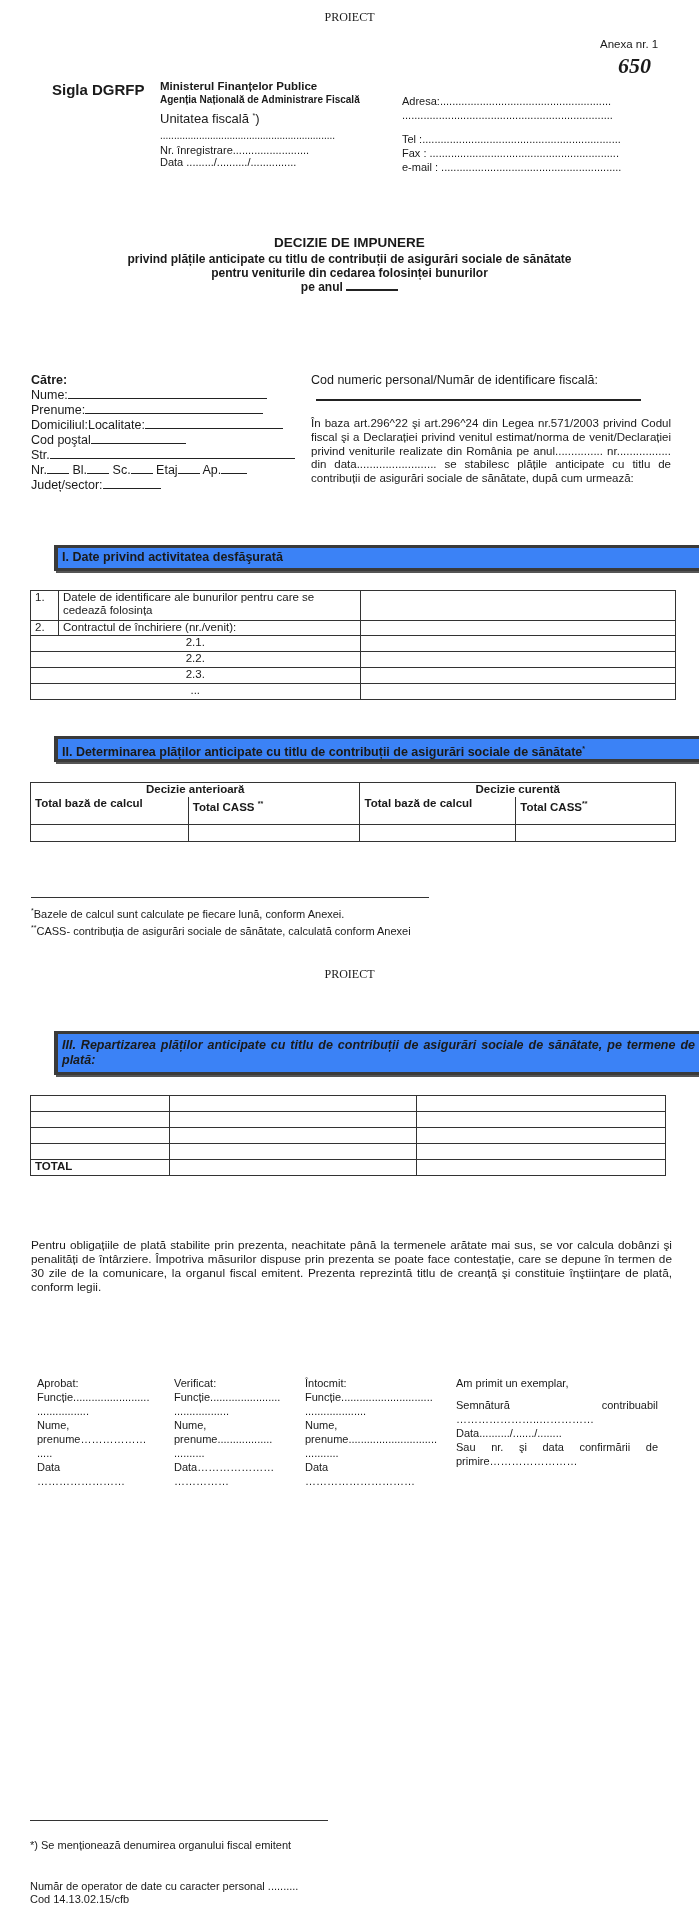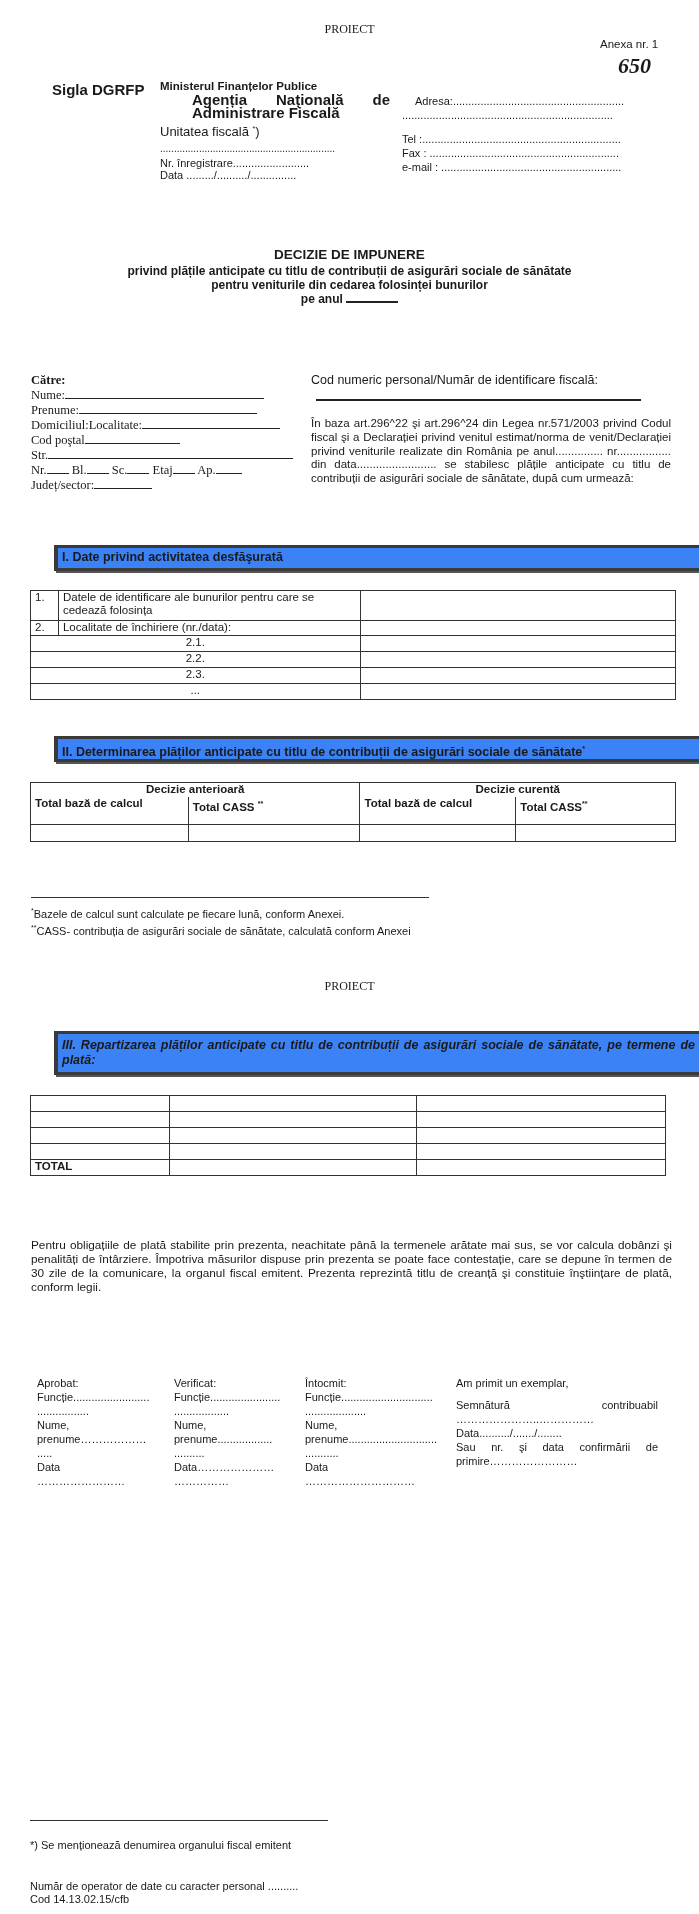--- a/index.html
+++ b/index.html
@@ -1,21 +1,21 @@
 <!DOCTYPE html>
 <html><head>
 <meta charset="utf-8">
 <style>
   * { box-sizing: border-box; margin: 0; padding: 0; }
   html, body { width: 699px; height: 1914px; background: #fff; }
   body { position: relative; font-family: "Liberation Sans", sans-serif; color: #1a1a1a; font-size: 11.5px; overflow: hidden; }
   .abs { position: absolute; }
   .serif { font-family: "Liberation Serif", serif; }
   .b { font-weight: bold; }
-  .center { text-align: center; margin-top: 12px; }
+  .center { text-align: center; }
   .justify { text-align: justify; text-align-last: left; }
   .uline { display: inline-block; border-bottom: 1px solid #222; height: 11px; vertical-align: baseline; }
   .sec-header {
     position: absolute; left: 28px; width: 650px;
     background: #3b82f6; border: 3px solid #3a3a3a;
     box-shadow: 2px 2px 0 #555; border-left-width: 4px;
     font-weight: bold; font-size: 12.5px; padding: 2px 4px; line-height: 15px; margin-left: 26px;
   }
   table.grid { position: absolute; border-collapse: collapse; }
   table.grid td { border: 1.3px solid #333; font-size: 11.5px; vertical-align: top; padding: 0 4px; line-height: 13px; }
@@ -27,46 +27,46 @@
 <body>
 
 <div class="abs serif center" style="left:0;top:10px;width:699px;font-size:12px;">PROIECT</div>
 <div class="abs" style="left:600px;top:38px;font-size:11.5px;">Anexa nr. 1</div>
 <div class="abs serif b" style="left:618px;top:53px;font-size:22px;font-style:italic;">650</div>
 
 <div class="abs b" style="left:52px;top:81px;font-size:15px;">Sigla DGRFP</div>
 
 <div class="abs" style="left:160px;top:80px;width:230px;">
   <div class="b" style="font-size:11.5px;line-height:13px;">Ministerul Finanțelor Publice</div>
-  <div class="b justify" style="font-size:15px;line-height:13px;text-align-last:left;margin-left:32px;">Agenția Națională de Administrare Fiscală</div>
+  <div class="b justify" style="font-size:10px;line-height:13px;text-align-last:left;">Agenția Națională de Administrare Fiscală</div>
   <div style="font-size:13px;line-height:16px;margin-top:2px;">
     <span>Unitatea fiscală</span>
     <sup>*</sup><span>)</span>
   </div>
   <div style="font-size:10px;line-height:12px;margin-top:3px;overflow:hidden;white-space:nowrap;">...............................................................</div>
   <div style="font-size:11px;line-height:12px;margin-top:2px;">Nr. înregistrare.........................</div>
   <div style="font-size:11px;line-height:12px;">Data ........./........../...............</div>
 </div>
 
 <div class="abs" style="left:402px;top:94px;width:262px;font-size:11px;white-space:nowrap;overflow:hidden;">
-  <div style="line-height:14px;margin-left:13px;">Adresa:........................................................</div>
+  <div style="line-height:14px;">Adresa:........................................................</div>
   <div style="line-height:14px;">.....................................................................</div>
   <div style="line-height:14px;margin-top:10px;">Tel :.................................................................</div>
   <div style="line-height:14px;">Fax : ..............................................................</div>
   <div style="line-height:14px;">e-mail : ...........................................................</div>
 </div>
 
 <div class="abs center b" style="left:0;top:235px;width:699px;font-size:13.5px;">DECIZIE DE IMPUNERE</div>
 <div class="abs center b" style="left:0;top:252px;width:699px;font-size:12px;line-height:14px;">
   <div>privind plățile anticipate  cu titlu de contribuții de asigurări sociale de sănătate</div>
   <div>pentru veniturile din cedarea folosinței bunurilor</div>
   <div><span>pe anul</span> <span class="uline" style="width:52px;border-bottom-width:2px;"></span></div>
 </div>
 
-<div class="abs" style="left:31px;top:373px;width:270px;font-size:12.5px;line-height:15px;font-family:Liberation Serif, serif;">
+<div class="abs" style="left:31px;top:373px;width:270px;font-size:12.5px;line-height:15px;">
   <div class="b">Către:</div>
   <div><span>Nume:</span><span class="uline" style="width:199px;"></span></div>
   <div><span>Prenume:</span><span class="uline" style="width:178px;"></span></div>
   <div><span>Domiciliul:Localitate:</span><span class="uline" style="width:138px;"></span></div>
   <div><span>Cod poştal</span><span class="uline" style="width:95px;"></span></div>
   <div><span>Str.</span><span class="uline" style="width:245px;"></span></div>
   <div>
     <span>Nr.</span><span class="uline" style="width:22px;"></span>
     <span>Bl.</span><span class="uline" style="width:22px;"></span>
     <span>Sc.</span><span class="uline" style="width:22px;"></span>
@@ -90,21 +90,21 @@
       <col style="width:316px">
     </colgroup>
   <tbody>
       <tr style="height:30px;">
     <td>1.</td>
     <td>Datele de identificare ale bunurilor pentru care se cedează folosința</td>
     <td></td>
   </tr>
   <tr style="height:15px;">
     <td>2.</td>
-    <td>Localitate de închiriere (nr./data):</td>
+    <td>Contractul de închiriere (nr./venit):</td>
     <td></td>
   </tr>
   <tr style="height:16px;">
     <td colspan="2" class="center">2.1.</td>
     <td></td>
   </tr>
   <tr style="height:16px;">
     <td colspan="2" class="center">2.2.</td>
     <td></td>
   </tr>

